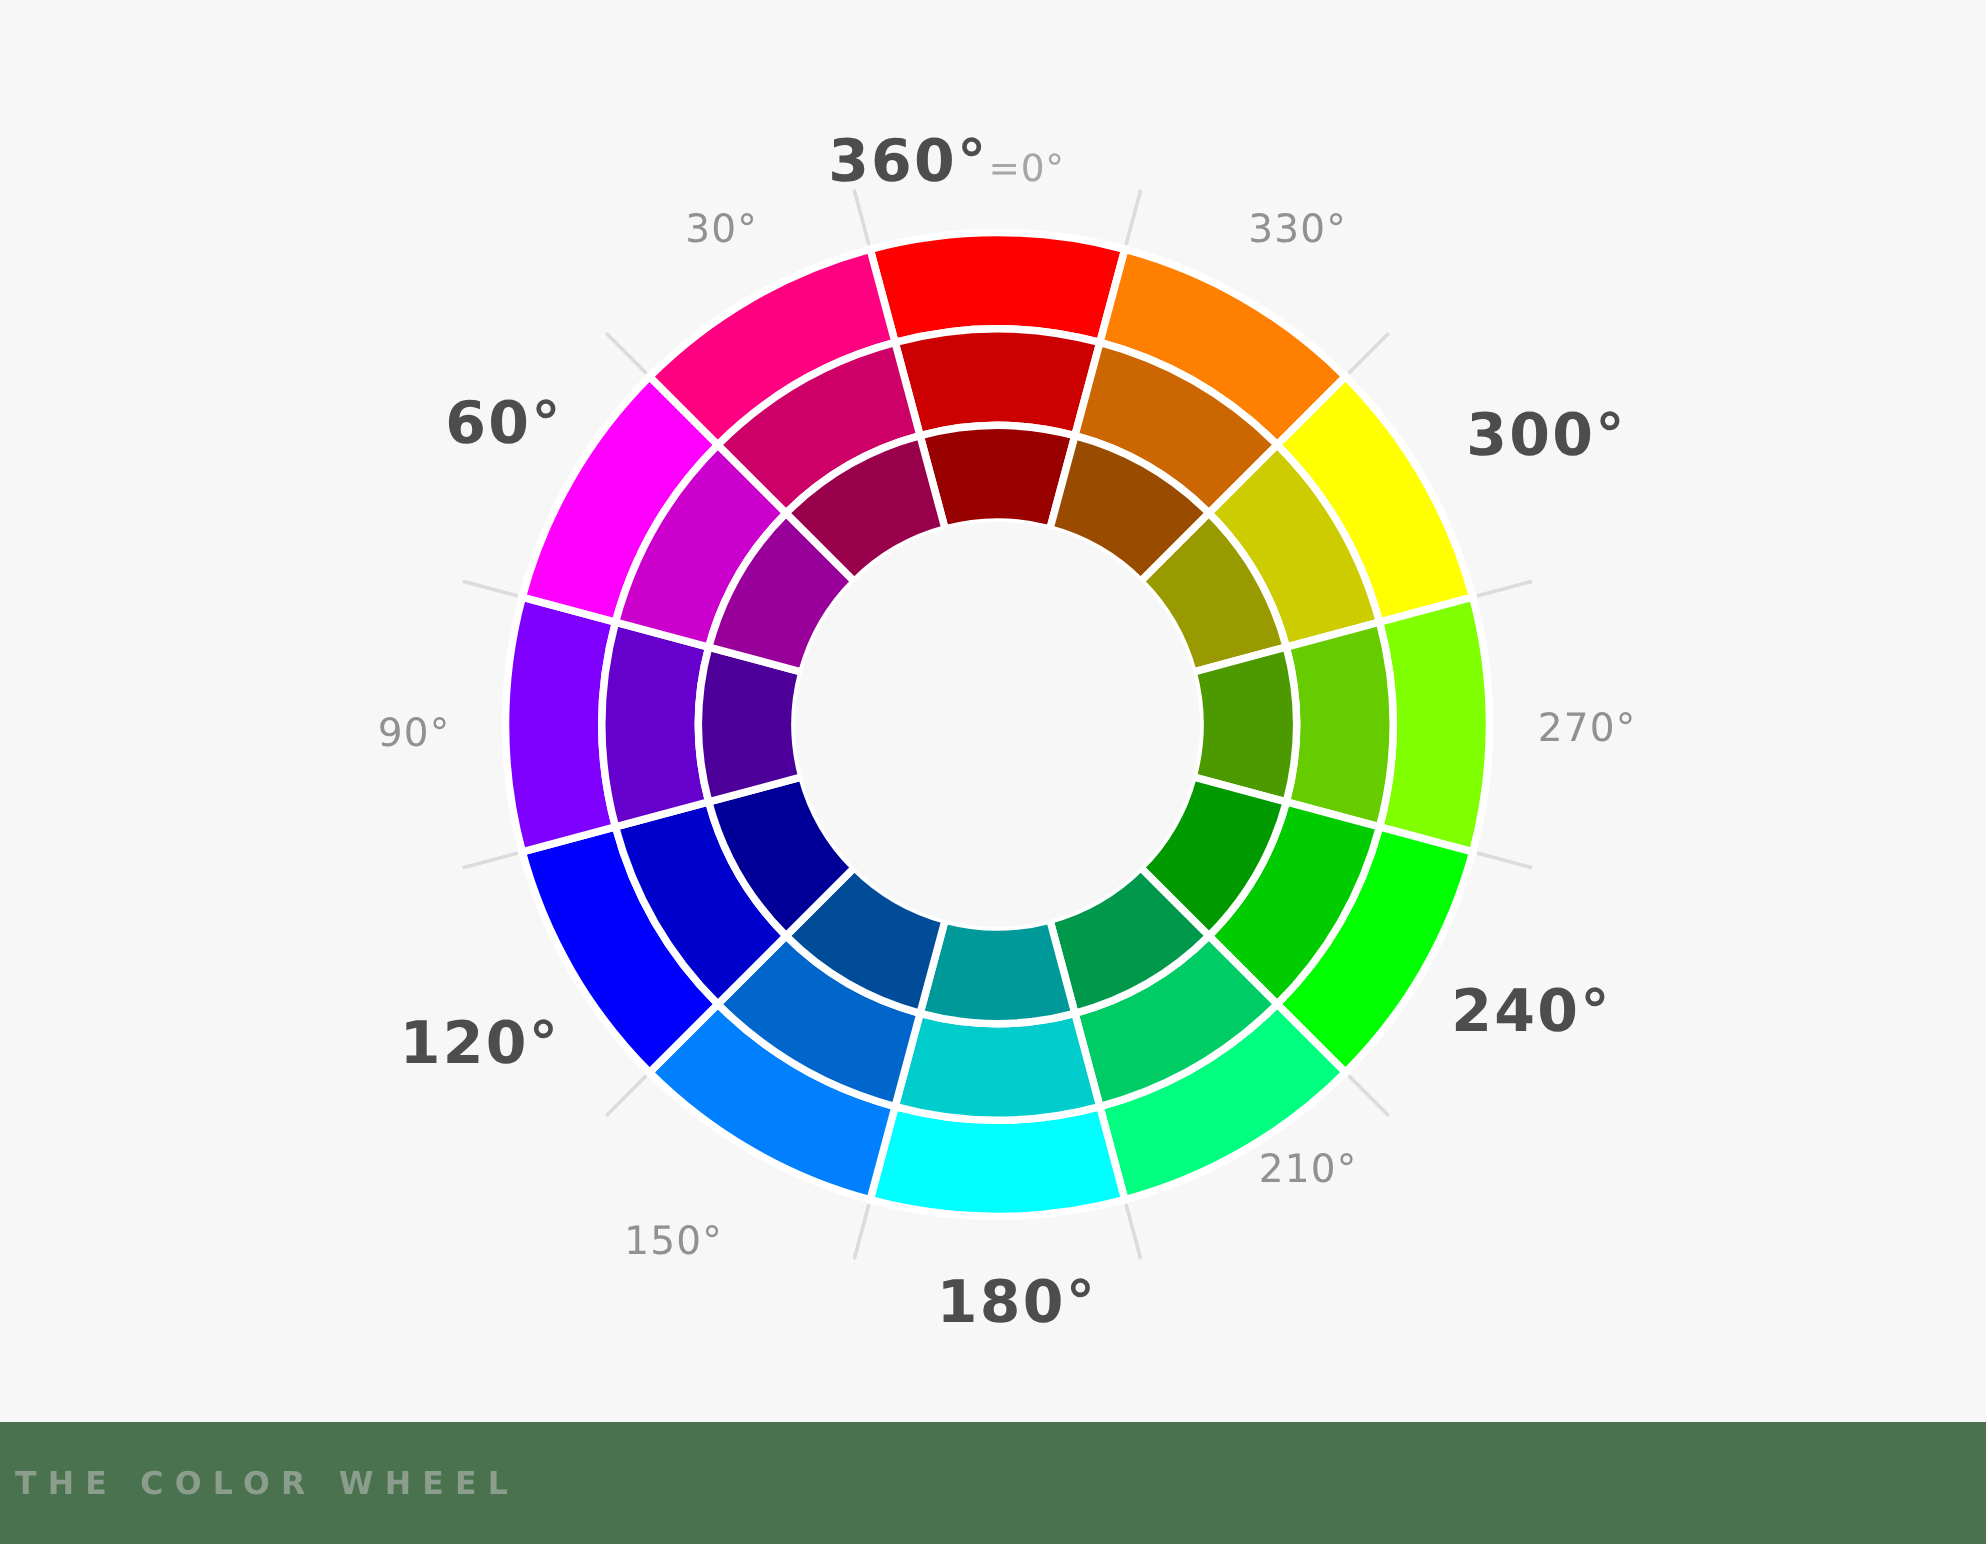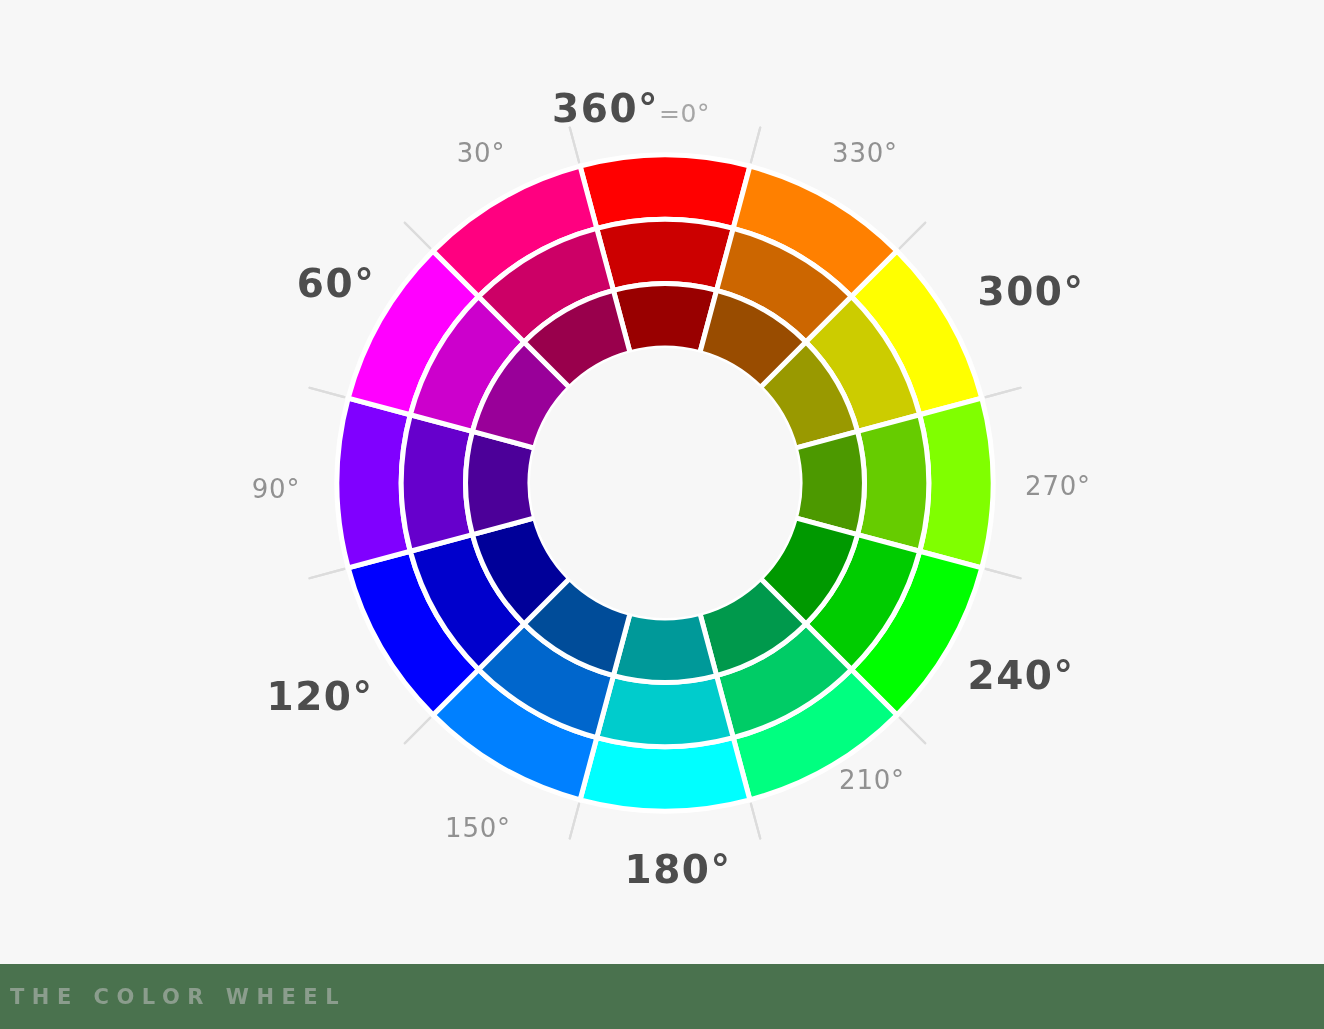--- a/index.html
+++ b/index.html
@@ -74,21 +74,21 @@
     font-weight: normal;
     letter-spacing: 0.5px;
   }
 
   
   #footer-bar {
     position: absolute;
     left: 0;
     bottom: 0;
     width: 1324px;
-    height: 65px;
+    height: 81px;
     background: #4a724e;
     display: flex;
     align-items: center;
   }
   #footer-title {
     color: #8b9d8d;
     font-size: 21px;
     font-weight: bold;
     letter-spacing: 7.5px;
     padding-left: 10px;
@@ -167,21 +167,21 @@
       </g>
     <circle id="hub" class="hub" cx="665" cy="483" r="135" fill="#f7f7f7"></circle>
   </svg>
 
   <div id="label-layer">
       <div class="deg-label major" style="left: 631px; top: 108px;"><span>360°</span><span class="alias">=0°</span></div>
       <div class="deg-label minor" style="left: 481px; top: 153px;"><span>30°</span></div>
       <div class="deg-label major" style="left: 336px; top: 283px;"><span>60°</span></div>
       <div class="deg-label minor" style="left: 276px; top: 489px;"><span>90°</span></div>
       <div class="deg-label major" style="left: 320px; top: 684px; margin-top: 12px;"><span>120°</span></div>
-      <div class="deg-label minor" style="left: 478px; top: 828px;"><span>150°</span></div>
+      <div class="deg-label minor" style="left: 449px; top: 828px;"><span>150°</span></div>
       <div class="deg-label major" style="left: 678px; top: 869px;"><span>180°</span></div>
       <div class="deg-label minor" style="left: 872px; top: 780px;"><span>210°</span></div>
       <div class="deg-label major" style="left: 1021px; top: 675px;"><span>240°</span></div>
       <div class="deg-label minor" style="left: 1058px; top: 486px;"><span>270°</span></div>
       <div class="deg-label major" style="left: 1031px; top: 291px;"><span>300°</span></div>
       <div class="deg-label minor" style="left: 865px; top: 153px;"><span>330°</span></div>
     </div>
 
 </div>
 

